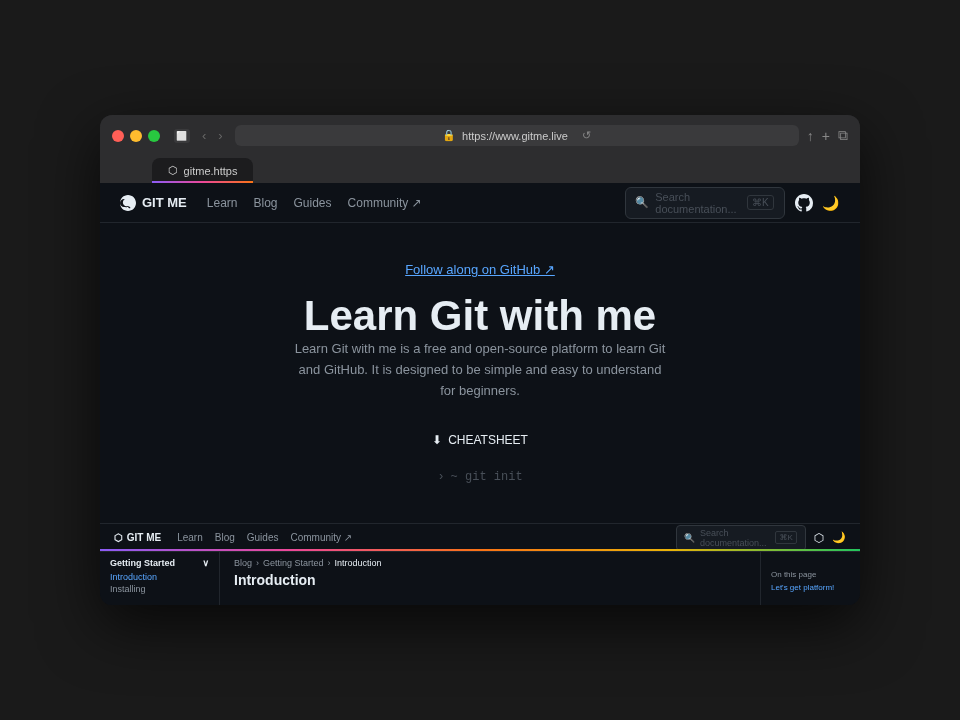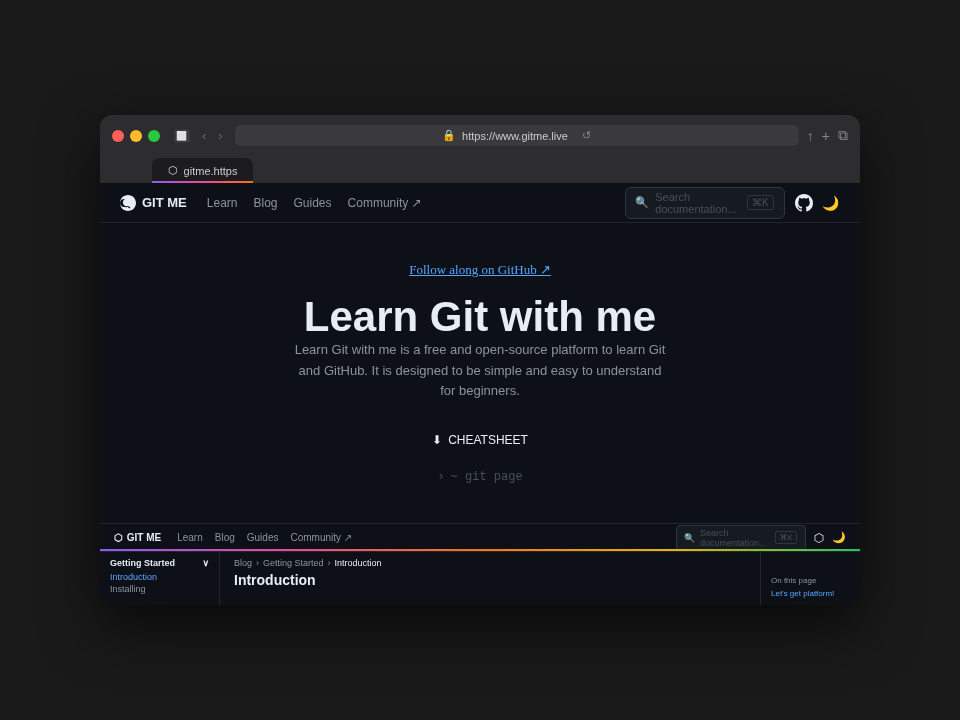--- a/index.html
+++ b/index.html
@@ -255,21 +255,20 @@
 
     .follow-link {
       color: #58a6ff;
       font-size: 13px;
       text-decoration: underline;
       margin-bottom: 16px;
       display: flex;
       align-items: flex-start;
       gap: 4px;
       cursor: pointer;
-      font-family: Liberation Serif, serif;
     }
 
     .hero-title {
       font-size: 42px;
       font-weight: 800;
       color: #e6edf3;
       line-height: 1.1;
     }
 
     .hero-subtitle {
@@ -456,21 +455,21 @@
     }
 
     .mini-page-title {
       color: #e6edf3;
       font-size: 14px;
       font-weight: 700;
     }
 
     .mini-on-page {
       width: 100px;
-      padding: 24px 10px;
+      padding: 18px 10px;
       border-left: 1px solid #21262d;
     }
 
     .mini-on-page-title {
       color: #8b949e;
       font-size: 8px;
       margin-bottom: 4px;
     }
 
     .mini-on-page-item {
@@ -551,21 +550,21 @@
       <h1 class="hero-title">Learn Git with me</h1>
       <p class="hero-subtitle">Learn Git with me is a free and open-source platform to learn Git and GitHub. It is designed to be simple and easy to understand for beginners.</p>
       <div class="hero-buttons">
         <button class="btn-secondary">
           <span>⬇</span>
           <span>CHEATSHEET</span>
         </button>
       </div>
       <div class="terminal-hint">
         <span>›</span>
-        <span>~ git page</span>
+        <span>~ git init</span>
       </div>
     </div>
 
     <div class="mini-preview">
       <div class="mini-preview-nav">
         <div class="mini-site-logo">
           <span>⬡</span>
           <span>GIT ME</span>
         </div>
         <div class="mini-nav-links">

